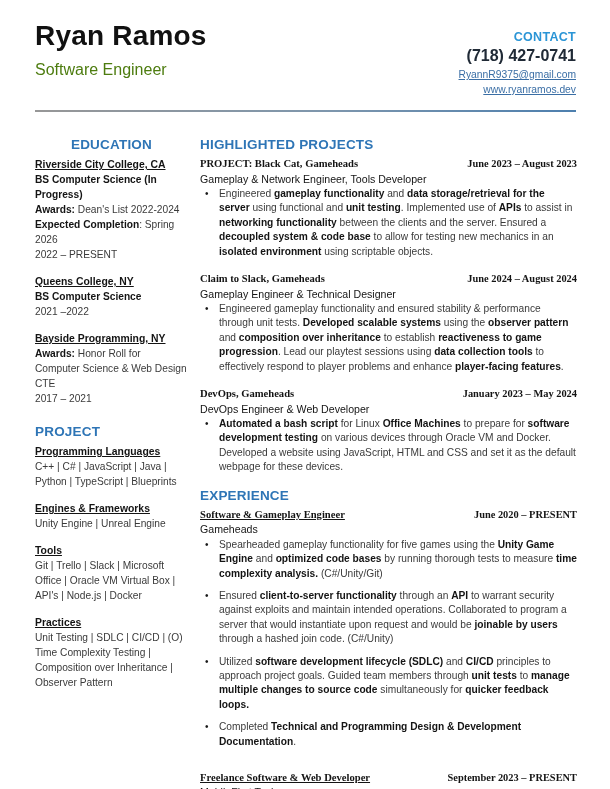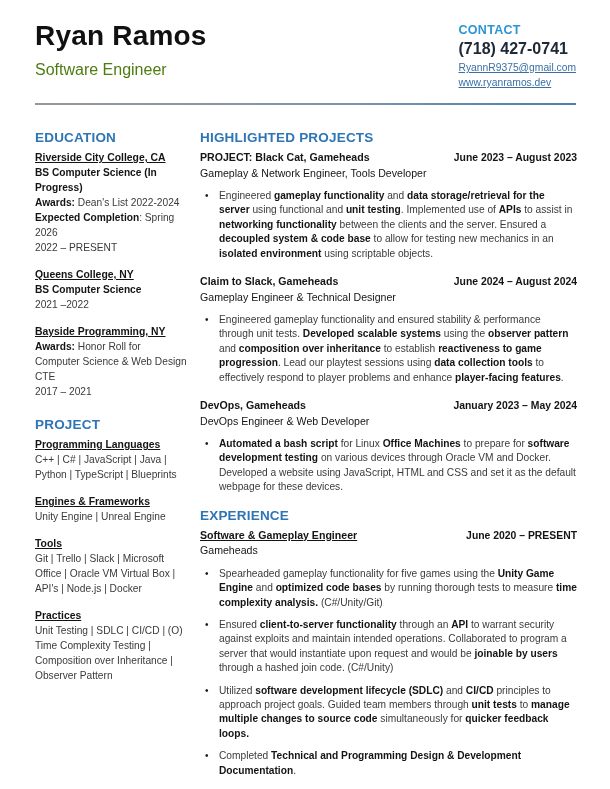--- a/index.html
+++ b/index.html
@@ -14,21 +14,21 @@
   }
   .b { font-weight: bold; color: #141414; }
 
   
   .header {
     display: flex; justify-content: space-between; align-items: flex-start;
     margin: 20px 34px 0 35px;
   }
   .name { font-size: 28px; font-weight: bold; color: #111; letter-spacing: 0.2px; line-height: 1.15; }
   .subtitle { font-size: 16px; color: #4d7c0f; margin-top: 9px; }
-  .contact { text-align: left; margin-top: 3px; }
+  .contact { text-align: right; margin-top: 10px; }
   .contact-heading { font-size: 12.5px; font-weight: bold; letter-spacing: 0.3px; }
   .contact-phone { font-size: 16px; font-weight: bold; color: #202a36; margin-top: 3px; }
   .contact-link { display: block; font-size: 10.3px; margin-top: 4px; text-decoration: underline; cursor: pointer; }
   .divider {
     height: 2px; margin: 15px 34px 0 35px;
     background: linear-gradient(to right, #979797 0%, #7d96ad 55%, #4d7fae 100%);
   }
 
   
   .columns { display: flex; align-items: flex-start; margin-top: 25px; }
@@ -45,26 +45,26 @@
   .entry-title-sm {
     font-size: 10.4px; font-weight: bold; color: #141414;
     text-decoration: underline; line-height: 15px;
   }
   .edu-line { font-size: 10.2px; line-height: 15px; }
   .skill-items { font-size: 10.2px; line-height: 15px; }
   .skills-section { margin-top: 18px; }
 
   
   .entry { margin-bottom: 13px; }
-  .entry-head { display: flex; justify-content: space-between; align-items: baseline; }
+  .entry-head { display: flex; justify-content: space-between; align-items: baseline; font-family: Liberation Serif, serif; }
   .entry-title { font-size: 10.6px; font-weight: bold; color: #141414; line-height: 14.5px; }
   .entry-title.underlined { text-decoration: underline; }
   .entry-date { font-size: 10.4px; font-weight: bold; color: #141414; white-space: nowrap; line-height: 14.5px; }
   .entry-role { font-size: 10.6px; font-weight: normal; color: #141414; line-height: 14.5px; }
-  .bullets { list-style: none; margin-top: 9px; }
+  .bullets { list-style: none; margin-top: 1px; }
   .bullets li {
     position: relative; padding-left: 19px;
     font-size: 10.2px; line-height: 14.4px;
     margin-bottom: 8px;
   }
   .bullets li::before {
     content: "\2022";
     position: absolute; left: 5px; top: 0;
     color: #1a1a1a; font-size: 10px;
   }
@@ -88,21 +88,21 @@
       <a class="contact-link" style="color:#3A6EA5;">www.ryanramos.dev</a>
     </div>
   </div>
   <div class="divider"></div>
 
   <div class="columns">
 
     <div class="col-left">
 
       <div>
-        <div class="section-heading" style="color:#2E75B6;">EDUCATION</div>
+        <div class="section-heading" style="color:#2E75B6;text-align:center;">EDUCATION</div>
 
         <div class="school">
           <div class="entry-title-sm">Riverside City College, CA</div>
           <div class="edu-line"><span class="b">BS Computer Science (In Progress)</span></div>
           <div class="edu-line"><span class="b">Awards:</span><span> Dean's List 2022-2024</span></div>
           <div class="edu-line"><span class="b">Expected Completion</span><span>: Spring 2026</span></div>
           <div class="edu-line"><span>2022 – PRESENT</span></div>
         </div>
 
         <div class="school">

